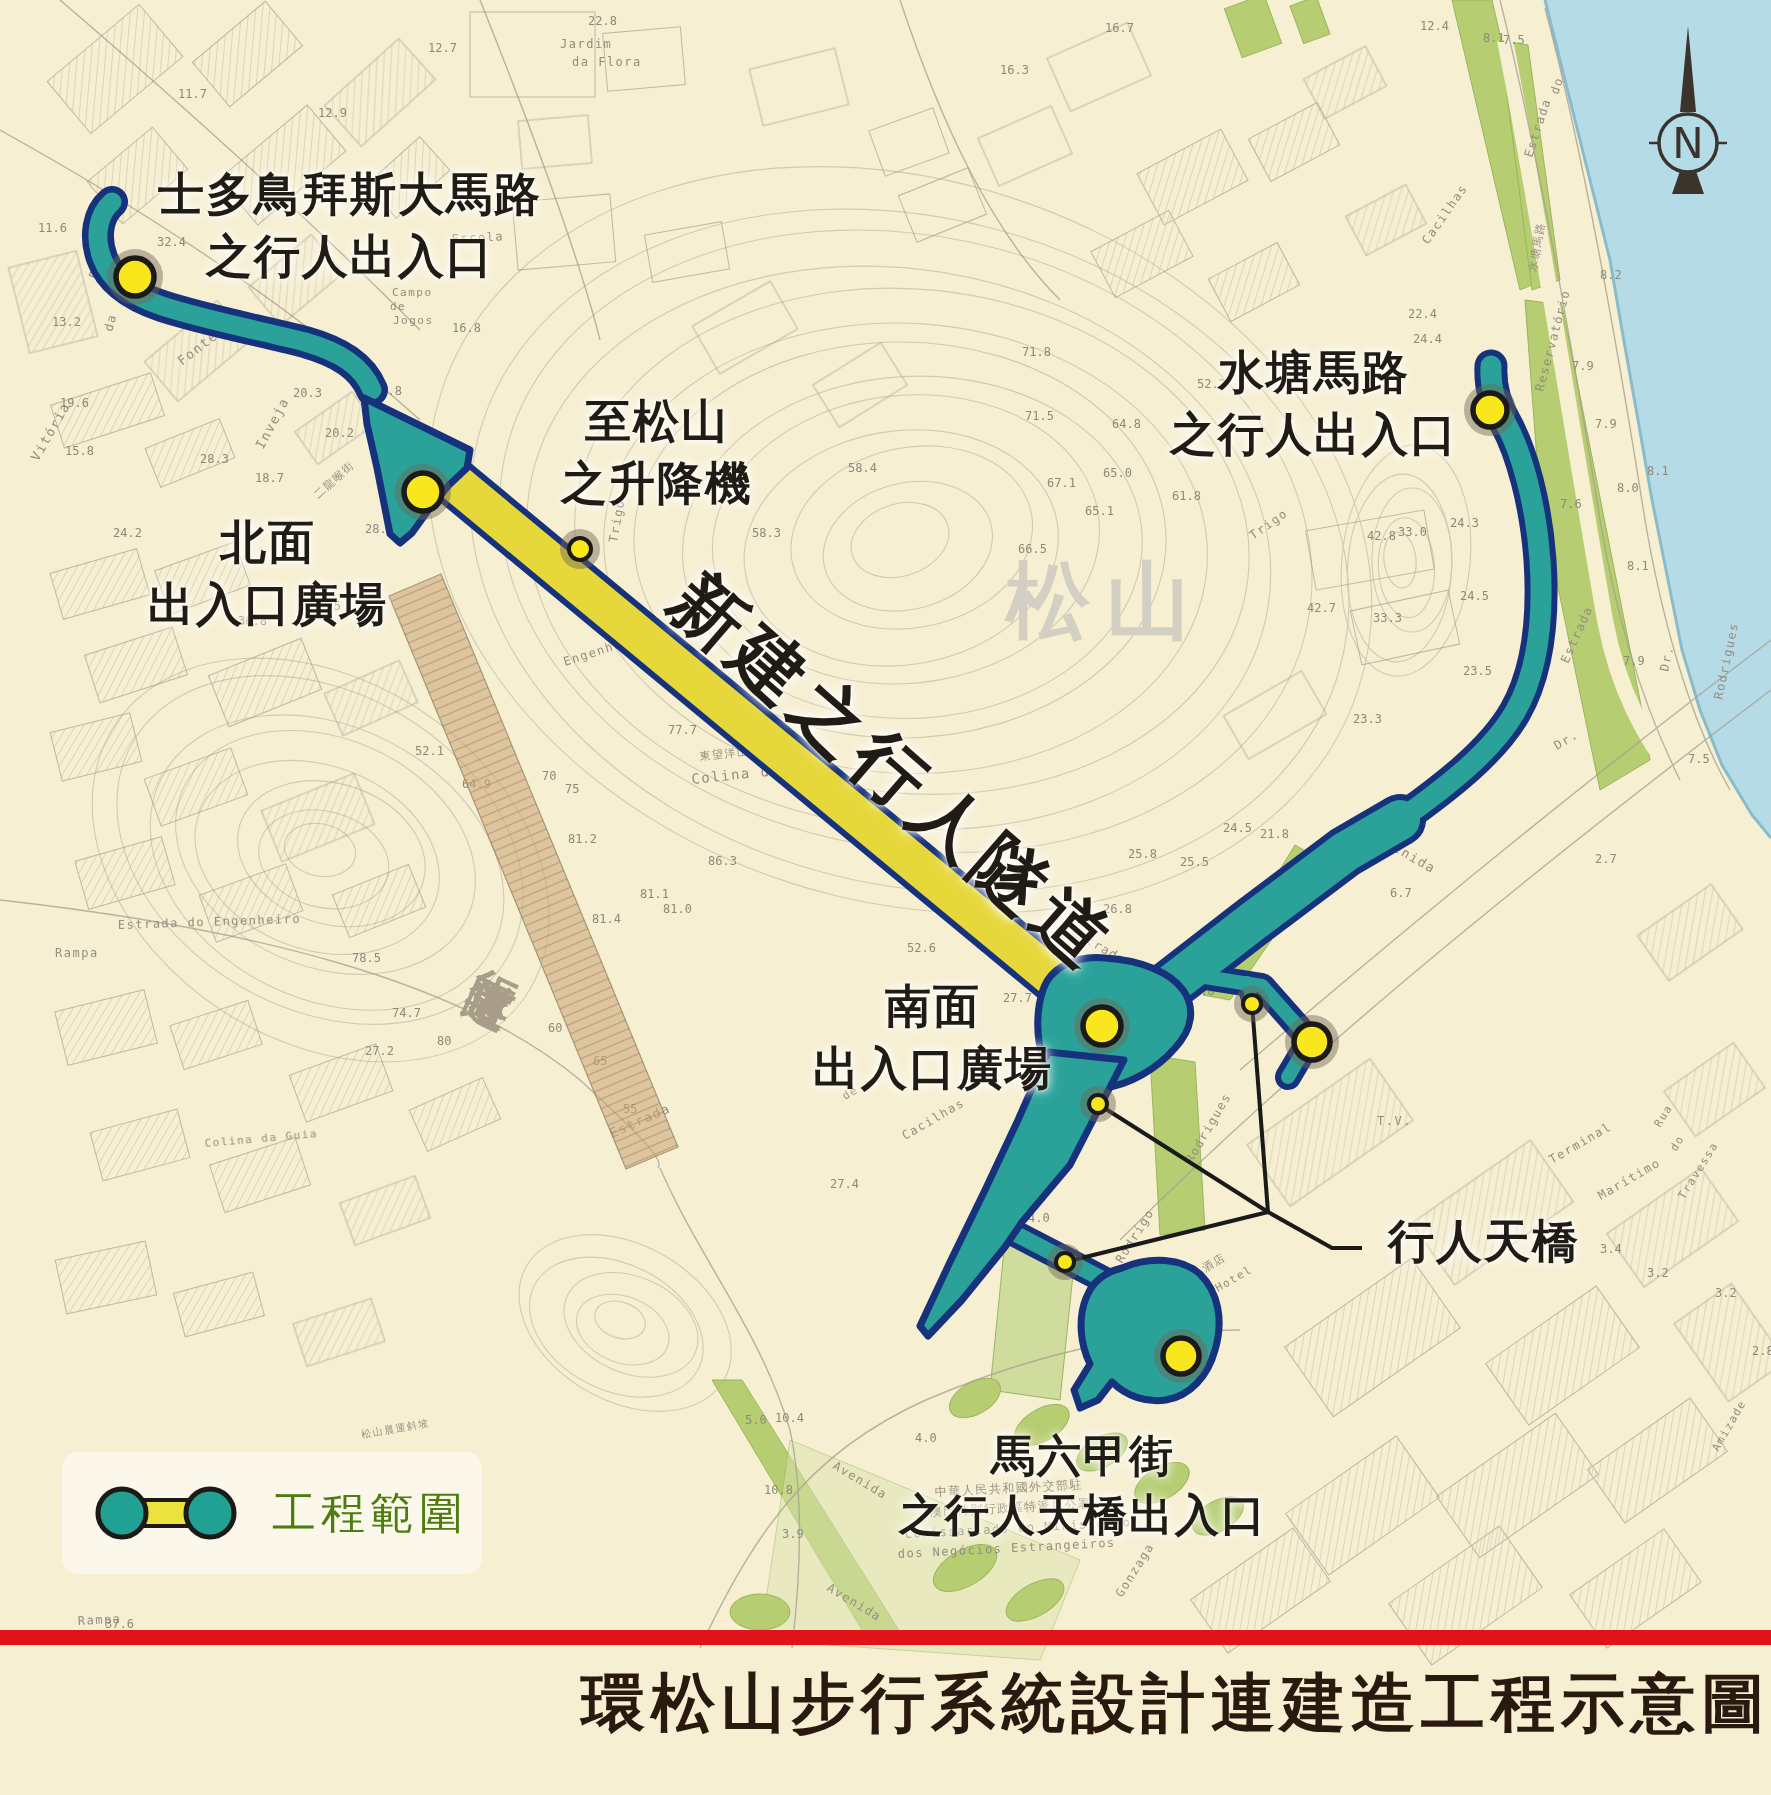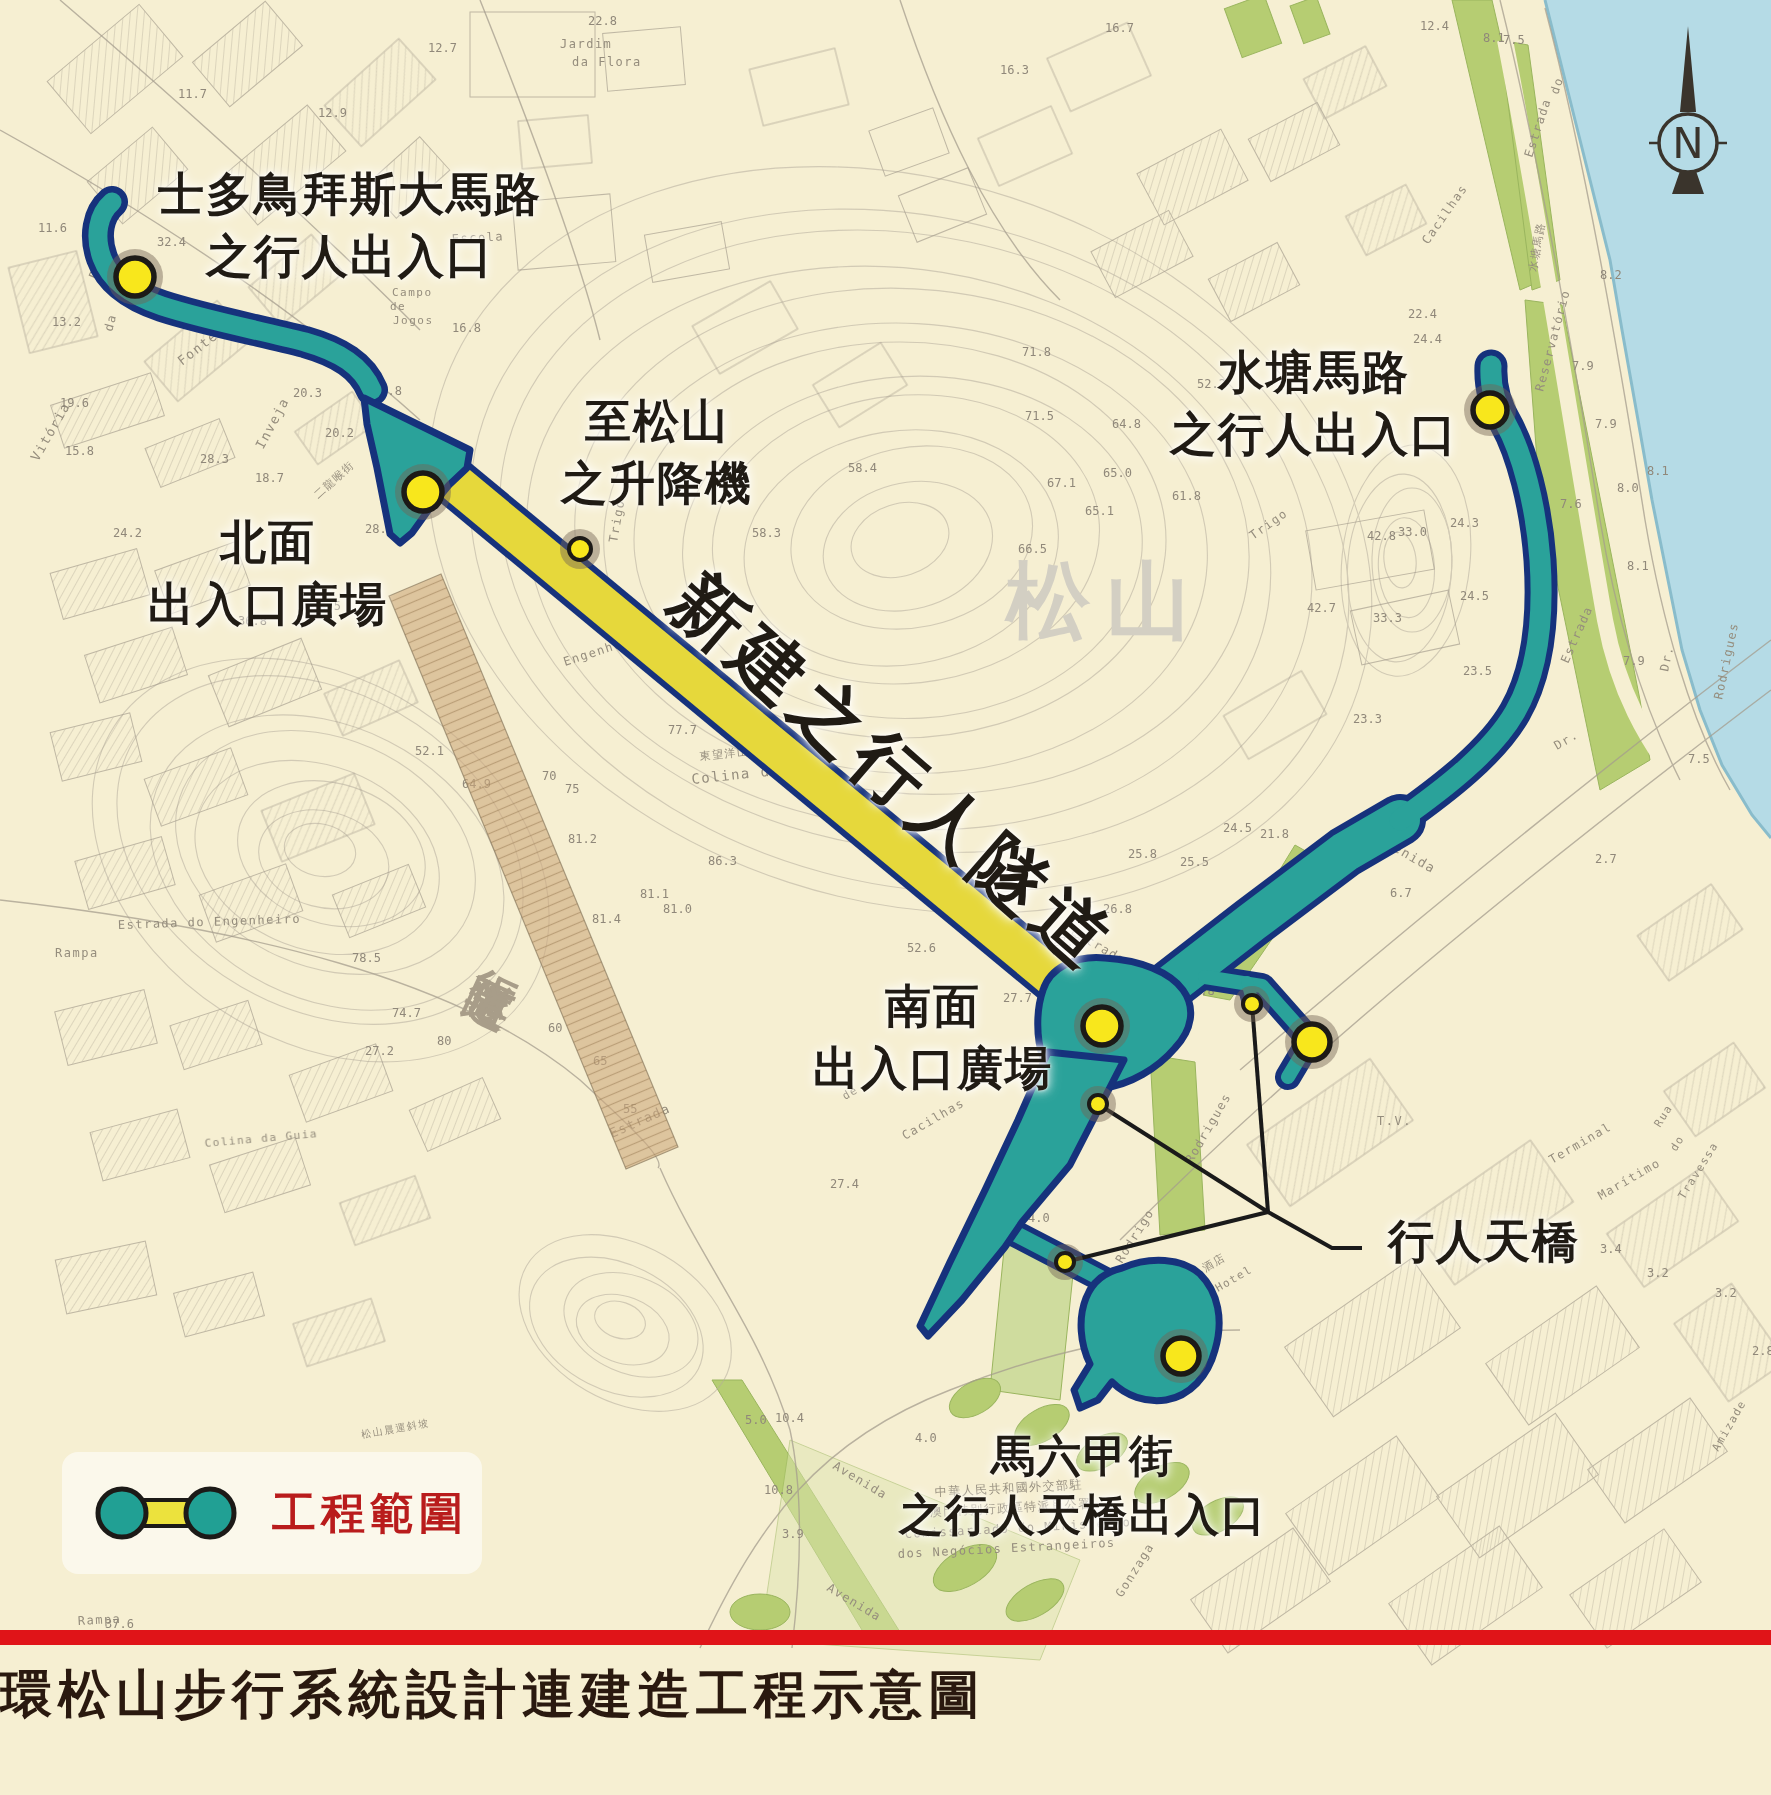--- a/index.html
+++ b/index.html
@@ -11,25 +11,25 @@
              line-height:1.34;letter-spacing:2px;
              text-shadow:0 0 3px rgba(255,255,255,.95),0 0 8px rgba(255,255,255,.9),0 0 14px rgba(255,255,255,.8);}
   .tunnel-name{letter-spacing:8px;font-weight:900;}
   .hill-name{letter-spacing:16px;font-weight:700;text-shadow:none;text-align:center;}
   .veh-tunnel{letter-spacing:4px;font-weight:700;text-shadow:none;}
   .street-name{fill:#958d7d;font-family:"DejaVu Sans Mono","Liberation Mono",monospace;letter-spacing:1.5px;}
   .elev{fill:#90887a;font-family:"DejaVu Sans Mono","Liberation Mono",monospace;font-size:12px;}
   .compass-n{font-family:"DejaVu Sans","Liberation Sans",sans-serif;fill:#3a342c;font-size:42px;text-anchor:middle;}
   .legend{position:absolute;left:62px;top:1452px;width:420px;height:122px;background:rgba(255,255,255,.55);
           border-radius:16px;display:flex;align-items:center;gap:24px;padding-left:26px;box-sizing:border-box;}
-  .legend-text{font-size:44px;font-weight:700;color:#b91c1c;letter-spacing:5px;
+  .legend-text{font-size:44px;font-weight:400;color:#4d7c0f;letter-spacing:5px;
                font-family:"Liberation Sans","DejaVu Sans",sans-serif;}
   #redline{position:absolute;left:0;top:1630px;width:1771px;height:15px;background:#e01418;}
-  #title{position:absolute;left:0;top:1660px;width:1771px;text-align:left;
-         font-family:"DejaVu Serif","Liberation Serif",serif;font-weight:700;font-size:52px;
+  #title{position:absolute;left:0;top:1660px;width:1771px;text-align:right;
+         font-family:"DejaVu Serif","Liberation Serif",serif;font-weight:700;font-size:64px;
          letter-spacing:6px;color:#2a190f;}
 </style>
 </head>
 <body>
 
 <div id="stage">
 
 <svg id="map-svg" width="1771" height="1795" viewBox="0 0 1771 1795">
   <defs>
     <pattern id="hatch" width="7" height="7" patternUnits="userSpaceOnUse" patternTransform="rotate(45)">

